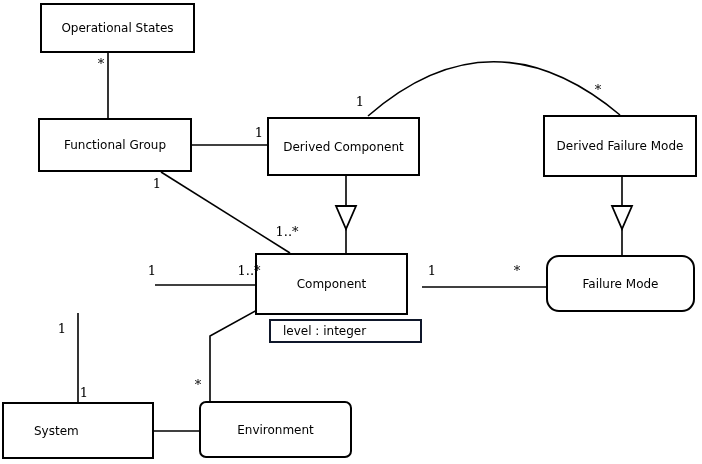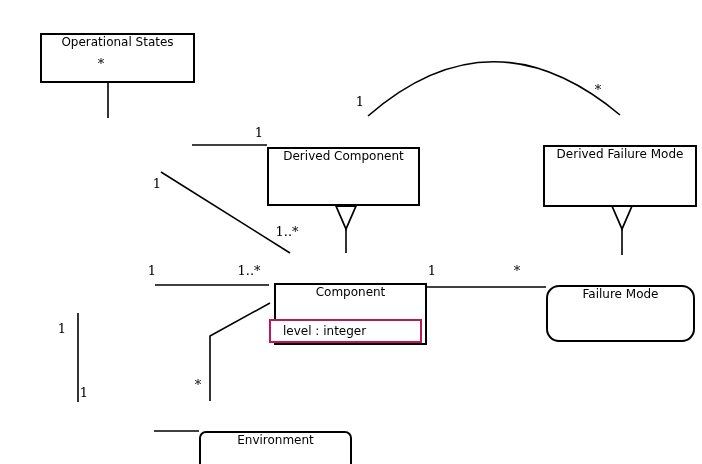--- a/index.html
+++ b/index.html
@@ -21,35 +21,34 @@
     top: 0;
     width: 702px;
     height: 464px;
   }
   .cls {
     position: absolute;
     box-sizing: border-box;
     border: 2px solid #000000;
     background: #ffffff;
     display: flex;
-    align-items: flex-start;
+    align-items: center;
     justify-content: center;
     font-size: 12px;
     color: #000000;
     white-space: nowrap;
-    margin-top: 30px;
   }
   .cls.align-left {
     justify-content: flex-start;
     padding-left: 30px;
   }
   .attr-box {
     position: absolute;
     box-sizing: border-box;
-    border: 2px solid #be185d;
+    border: 2px solid #0f172a;
     background: #ffffff;
     display: flex;
     align-items: center;
     justify-content: flex-start;
     padding-left: 12px;
     font-size: 12px;
     color: #000000;
     white-space: nowrap;
   }
   .mult {
@@ -85,42 +84,48 @@
     <g stroke="#000000" stroke-width="1.8" fill="#ffffff">
       <polygon points="336,206 356,206 346,229"></polygon>
       <polygon points="612,206 632,206 622,229"></polygon>
     </g>
   </svg>
 
   <div class="cls" style="left:40px; top:3px; width:155px; height:50px;">
     <span>Operational States</span>
   </div>
 
+  <div class="cls" style="left:38px; top:118px; width:154px; height:54px;">
+    <span>Functional Group</span>
+  </div>
 
   <div class="cls" style="left:543px; top:115px; width:154px; height:62px;">
     <span>Derived Failure Mode</span>
   </div>
 
   <div class="cls" style="left:267px; top:117px; width:153px; height:59px;">
     <span>Derived Component</span>
   </div>
 
-  <div class="cls" style="left:274px; top:253px; width:153px; height:62px;">
+  <div class="cls" style="left:255px; top:253px; width:153px; height:62px;">
     <span>Component</span>
   </div>
 
   <div class="attr-box" style="left:269px; top:319px; width:153px; height:24px;">
     <span>level : integer</span>
   </div>
 
   <div class="cls" style="left:546px; top:255px; width:149px; height:57px;border-radius:13px;">
     <span>Failure Mode</span>
   </div>
 
 
+  <div class="cls align-left" style="left:2px; top:402px; width:152px; height:57px;">
+    <span>System</span>
+  </div>
 
   <div class="cls" style="left:199px; top:401px; width:153px; height:57px;border-radius:7px;">
     <span>Environment</span>
   </div>
 
   <span class="mult" style="left:101px; top:63px;">*</span>
 
   <span class="mult" style="left:259px; top:132px;">1</span>
 
   <span class="mult" style="left:157px; top:183px;">1</span>

